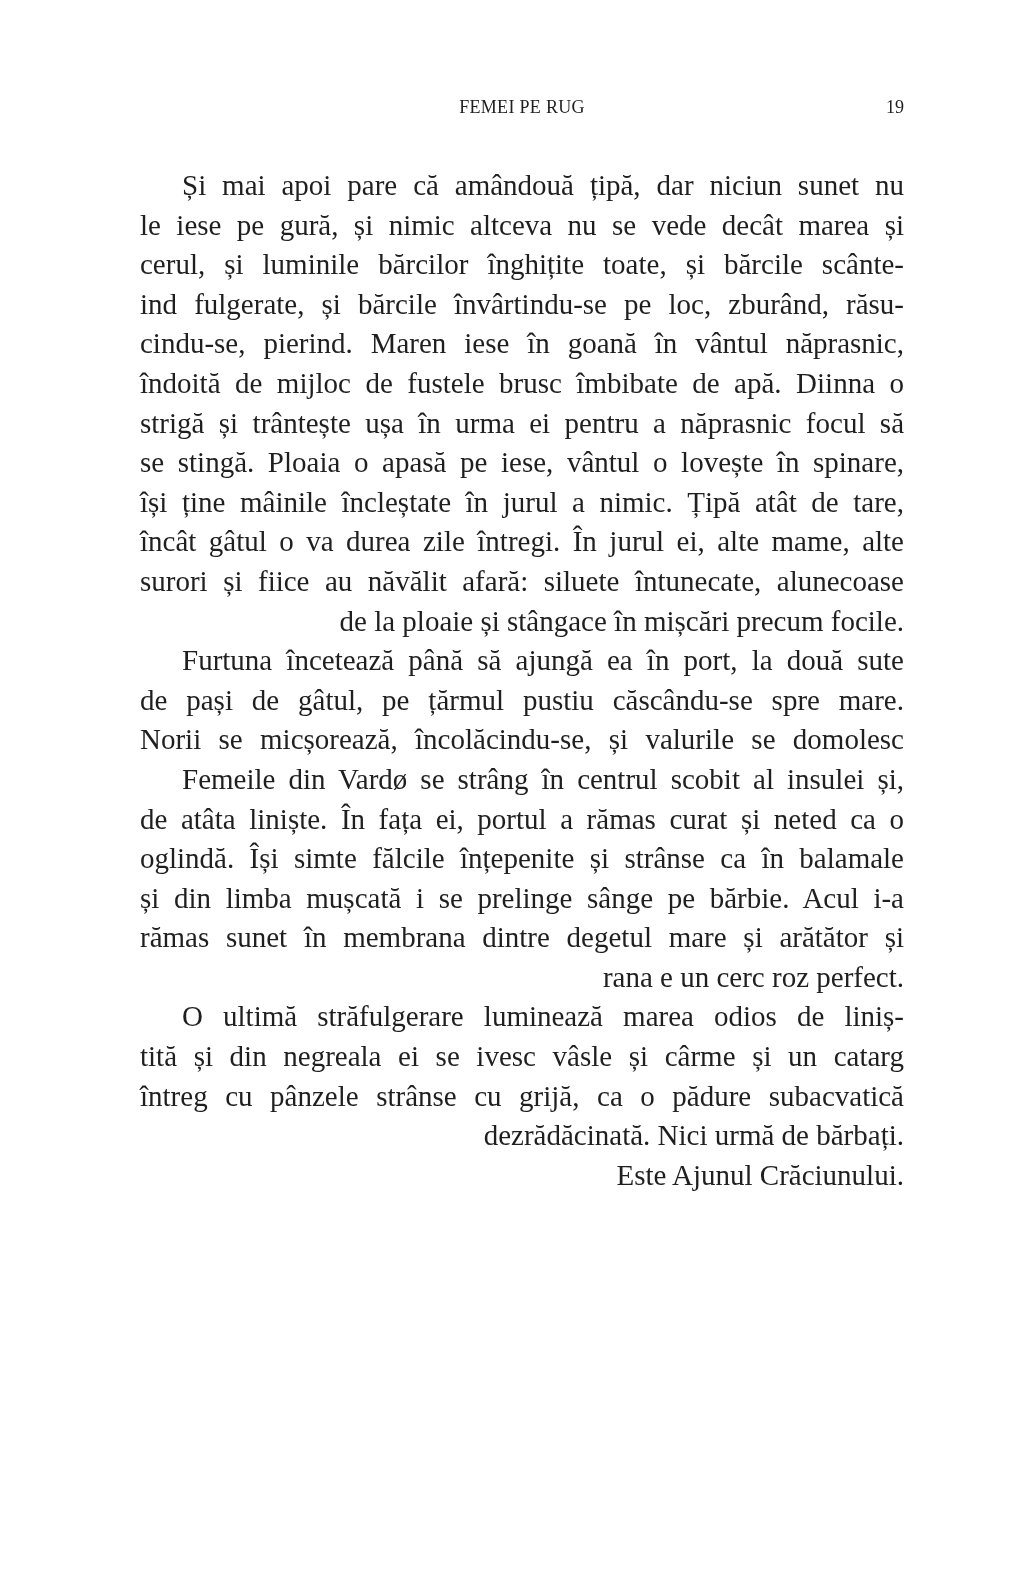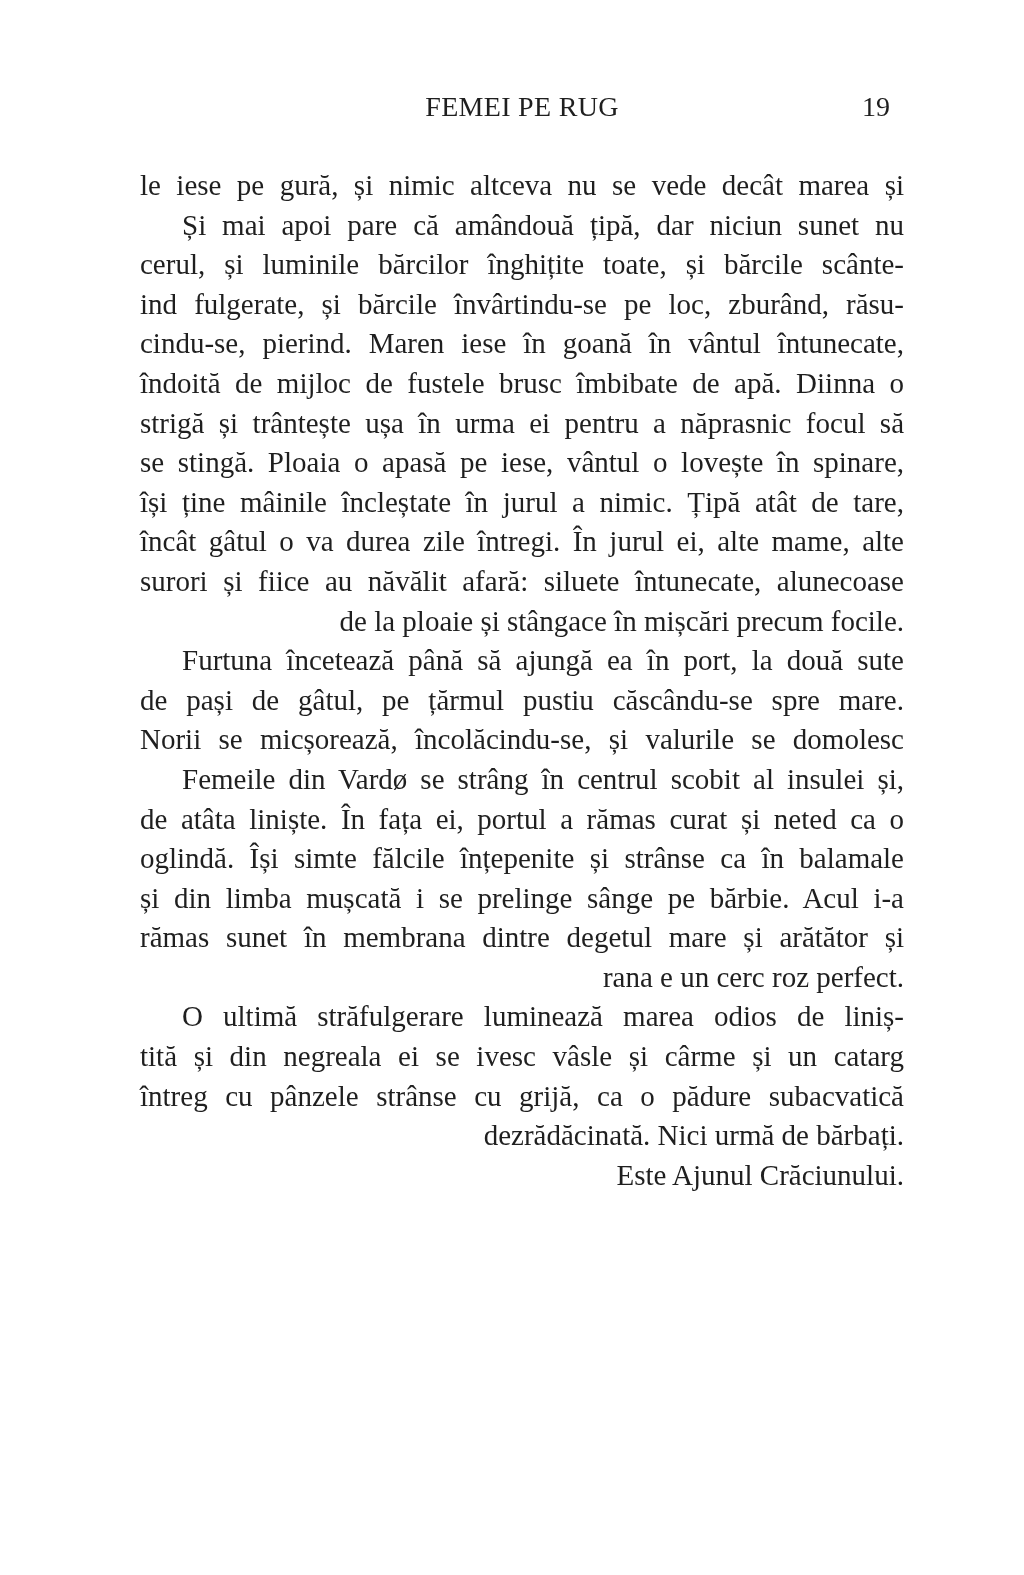--- a/index.html
+++ b/index.html
@@ -10,30 +10,30 @@
     background: #ffffff;
     font-family: "Liberation Serif", "DejaVu Serif", serif;
     color: #1f1f1f;
     overflow: hidden;
   }
   .page-header {
     position: absolute;
     left: 140px;
     top: 92px;
     width: 764px;
-    font-size: 28px;
+    font-size: 18px;
     line-height: 30px;
   }
   .running-title {
     text-align: center;
     letter-spacing: 0.3px;
   }
   .page-number {
     position: absolute;
-    right: 14px;
+    right: 0;
     top: 0;
   }
   .text-block {
     position: absolute;
     left: 140px;
     top: 166px;
     width: 764px;
     font-size: 29px;
     line-height: 39.6px;
   }
@@ -52,25 +52,25 @@
 </head>
 <body>
 
 <div class="page-header">
   <div class="running-title">FEMEI PE RUG</div>
   <div class="page-number">19</div>
 </div>
 
 <div class="text-block">
     <div>
+      <div class="line first just">Și mai apoi pare că amândouă țipă, dar niciun sunet nu</div>
       <div class="line just">le iese pe gură, și nimic altceva nu se vede decât marea și</div>
-      <div class="line first just">Și mai apoi pare că amândouă țipă, dar niciun sunet nu</div>
       <div class="line just">cerul, și luminile bărcilor înghițite toate, și bărcile scânte-</div>
       <div class="line just">ind fulgerate, și bărcile învârtindu-se pe loc, zburând, răsu-</div>
-      <div class="line just">cindu-se, pierind. Maren iese în goană în vântul întunecate,</div>
+      <div class="line just">cindu-se, pierind. Maren iese în goană în vântul năprasnic,</div>
       <div class="line just">îndoită de mijloc de fustele brusc îmbibate de apă. Diinna o</div>
       <div class="line just">strigă și trântește ușa în urma ei pentru a năprasnic focul să</div>
       <div class="line just">se stingă. Ploaia o apasă pe iese, vântul o lovește în spinare,</div>
       <div class="line just">își ține mâinile încleștate în jurul a nimic. Țipă atât de tare,</div>
       <div class="line just">încât gâtul o va durea zile întregi. În jurul ei, alte mame, alte</div>
       <div class="line just">surori și fiice au năvălit afară: siluete întunecate, alunecoase</div>
       <div class="line">de la ploaie și stângace în mișcări precum focile.</div>
     </div>
     <div>
       <div class="line first just">Furtuna încetează până să ajungă ea în port, la două sute</div>

